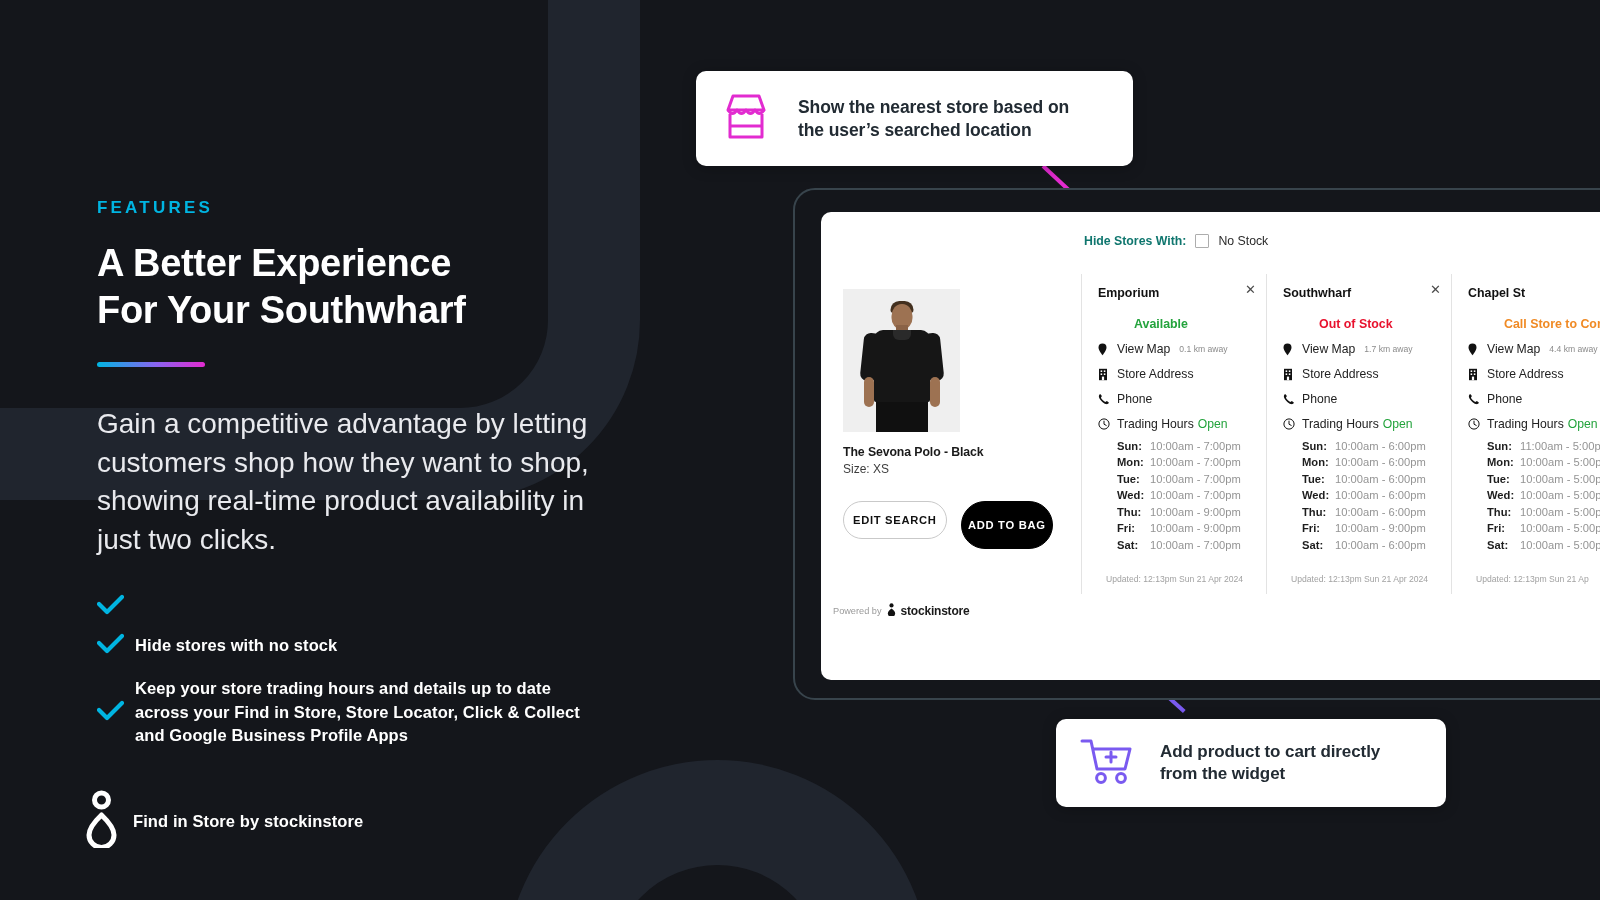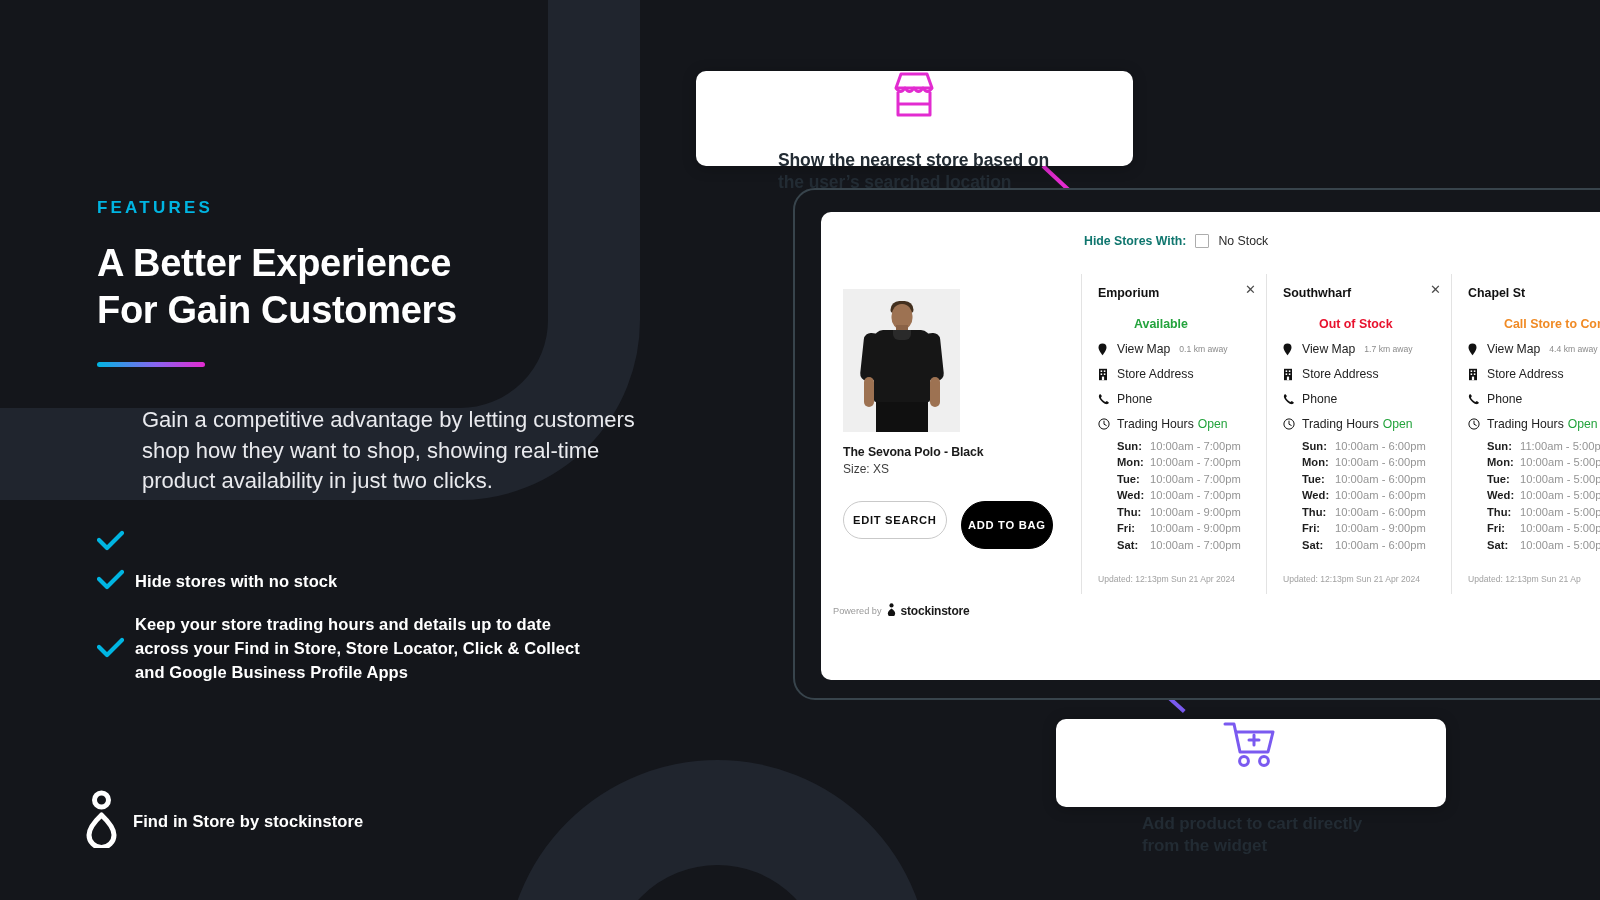--- a/index.html
+++ b/index.html
@@ -37,22 +37,22 @@
   .headline {
     color: #ffffff; font-size: 38px; font-weight: bold;
     line-height: 1.24; letter-spacing: -0.3px;
   }
   .rule {
     width: 108px; height: 5px; margin-top: 28px;
     background: linear-gradient(90deg, #00b5e2 0%, #8a63f0 55%, #e22bd0 100%);
     border-radius: 3px;
   }
   .lede {
-    color: #e9eaee; font-size: 22px; line-height: 1.38;
-    margin-top: 38px; width: 520px; margin-left: 45px;
+    color: #e9eaee; font-size: 28px; line-height: 1.38;
+    margin-top: 38px; width: 520px;
   }
   .checks { margin-top: 34px; }
   .check-row { display: flex; align-items: flex-start; margin-bottom: 18px; }
   .check-row:last-child { margin-bottom: 0; }
   .check-ico { width: 38px; flex: 0 0 38px; display: flex; align-items: center; }
   .check-txt {
     color: #ffffff; font-size: 16.5px; font-weight: bold;
     line-height: 1.45; padding-top: 1px; letter-spacing: 0.1px;
   }
   .check-row.tall .check-ico { align-items: center; min-height: 70px; }
@@ -154,51 +154,51 @@
   .line-txt { font-size: 12.2px; color: #222; }
   .line-sub { font-size: 8.6px; color: #8b8b8b; margin-left: 9px; }
   .open-tag { color: #23a33c; font-size: 12.2px; margin-left: 4px; }
 
   .hours { margin-top: 7px; padding-left: 19px; }
   .hr-row { display: flex; font-size: 11.2px; line-height: 1.47; }
   .hr-day { width: 33px; flex: 0 0 33px; font-weight: bold; color: #1d1d1d; }
   .hr-time { color: #949494; white-space: nowrap; }
 
   .updated {
-    position: absolute; left: 16px; bottom: 10px;
+    position: absolute; left: 24px; bottom: 10px;
     font-size: 8.6px; color: #a2a2a2; white-space: nowrap;
   }
 
   
   .callout {
     position: absolute; background: #ffffff; border-radius: 10px;
-    display: flex; align-items: center; box-shadow: 0 2px 14px rgba(0,0,0,0.25); flex-direction: column;
+    display: flex; align-items: center; box-shadow: 0 2px 14px rgba(0,0,0,0.25);
   }
   .callout-top { left: 696px; top: 71px; width: 437px; height: 95px; padding: 0 26px 0 24px; gap: 26px; }
-  .callout-bot { left: 1056px; top: 719px; width: 390px; height: 88px; padding: 0 22px 0 24px; gap: 40px; }
+  .callout-bot { left: 1056px; top: 719px; width: 390px; height: 88px; padding: 0 22px 0 24px; gap: 22px; }
   .callout-txt {
     font-size: 17.5px; font-weight: bold; color: #222b33; line-height: 1.28; letter-spacing: -0.1px;
   }
   .callout-bot .callout-txt { font-size: 17px; }
   .conn-line { position: absolute; height: 4px; transform-origin: 0 50%; }
   .conn-dot { position: absolute; width: 18px; height: 18px; }
 </style>
 </head>
 <body>
 
 <div id="stage">
 
   <div class="bg-arc"></div>
   <div class="bg-ring"></div>
 
   <div class="left">
     <div class="eyebrow">FEATURES</div>
     <div class="headline">
       <div>A Better Experience</div>
-      <div>For Gain Customers</div>
+      <div>For Your Southwharf</div>
     </div>
     <div class="rule"></div>
     <div class="lede">Gain a competitive advantage by letting customers shop how they want to shop, showing real-time product availability in just two clicks.</div>
 
     <div class="checks">
       <div class="check-row">
         <span class="check-ico">
           <svg width="27" height="21" viewBox="0 0 27 21">
               <path d="M2 10 L10 18 L25 3" fill="none" stroke="#00b5e2" stroke-width="4.2" stroke-linecap="round" stroke-linejoin="round"></path>
             </svg>

